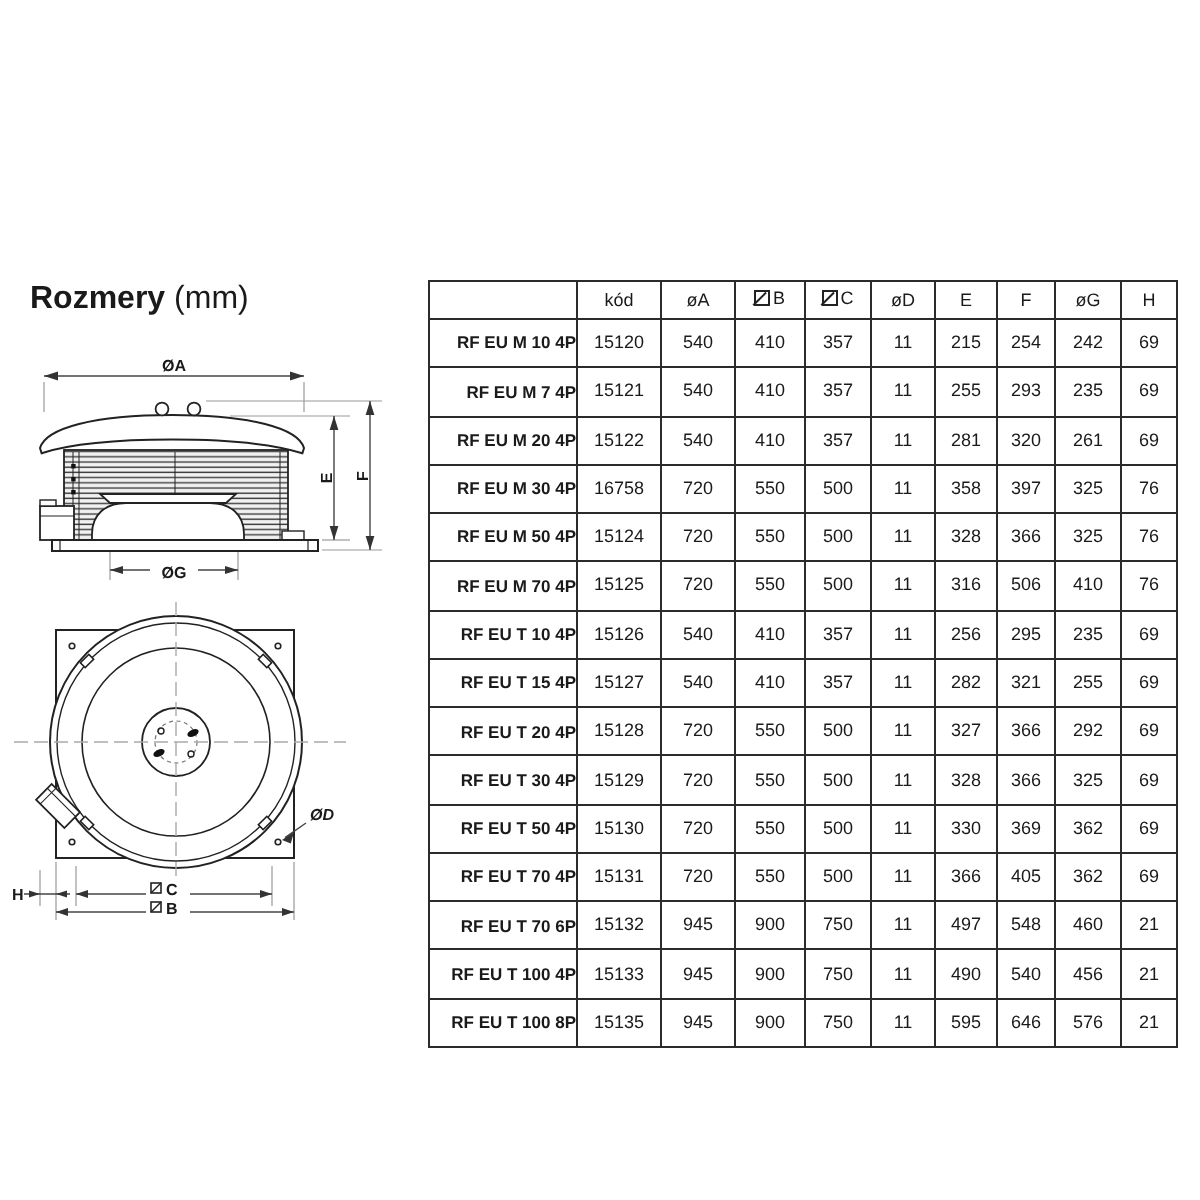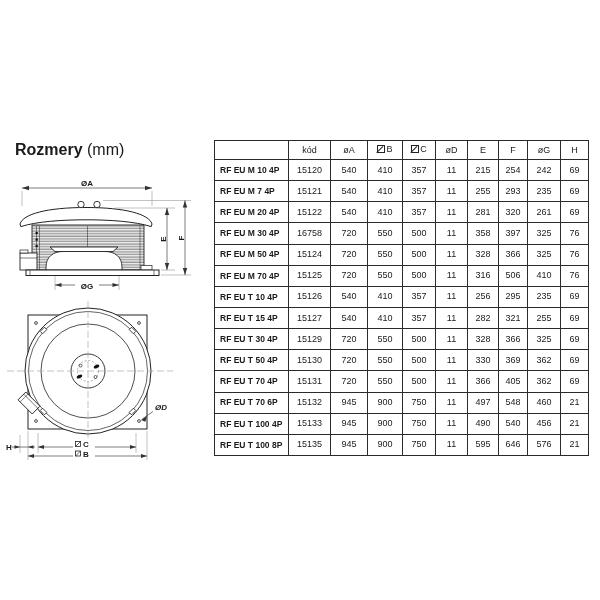--- a/index.html
+++ b/index.html
@@ -15,32 +15,32 @@
 
   
   .sideview{position:absolute;left:15px;top:178px;}
   .topview{position:absolute;left:5px;top:300px;}
   svg text{font-family:"Liberation Sans",sans-serif;fill:#1a1a1a;}
 
   
   .tablewrap{position:absolute;left:214px;top:140px;}
   table.dim{
     border-collapse:collapse;table-layout:fixed;
-    width:375px;height:316px;
+    width:375px;height:384px;
     font-size:9px;line-height:1;
   }
   table.dim th,table.dim td{
     border:1px solid #2b2b2b;
     text-align:center;vertical-align:middle;
     padding:0;overflow:hidden;white-space:nowrap;
     font-weight:normal;color:#1a1a1a;
   }
   table.dim{border:1.5px solid #2b2b2b;}
   table.dim td.name{
-    text-align:left;padding-left:5px;font-weight:bold;font-size:8.5px;
+    text-align:right;padding-left:5px;font-weight:bold;font-size:8.5px;
   }
   table.dim thead th{height:18px;}
   
   .sq{
     position:relative;display:inline-block;
     width:6px;height:6px;border:1px solid #222;
     margin-right:1px;vertical-align:-1px;
   }
   .sq::after{
     content:"";position:absolute;left:-1px;bottom:-1px;
@@ -320,20 +320,32 @@
           <td>540</td>
           <td>410</td>
           <td>357</td>
           <td>11</td>
           <td>282</td>
           <td>321</td>
           <td>255</td>
           <td>69</td>
         </tr>
         <tr>
+          <td class="name">RF EU T 20 4P</td>
+          <td>15128</td>
+          <td>720</td>
+          <td>550</td>
+          <td>500</td>
+          <td>11</td>
+          <td>327</td>
+          <td>366</td>
+          <td>292</td>
+          <td>69</td>
+        </tr>
+        <tr>
           <td class="name">RF EU T 30 4P</td>
           <td>15129</td>
           <td>720</td>
           <td>550</td>
           <td>500</td>
           <td>11</td>
           <td>328</td>
           <td>366</td>
           <td>325</td>
           <td>69</td>

